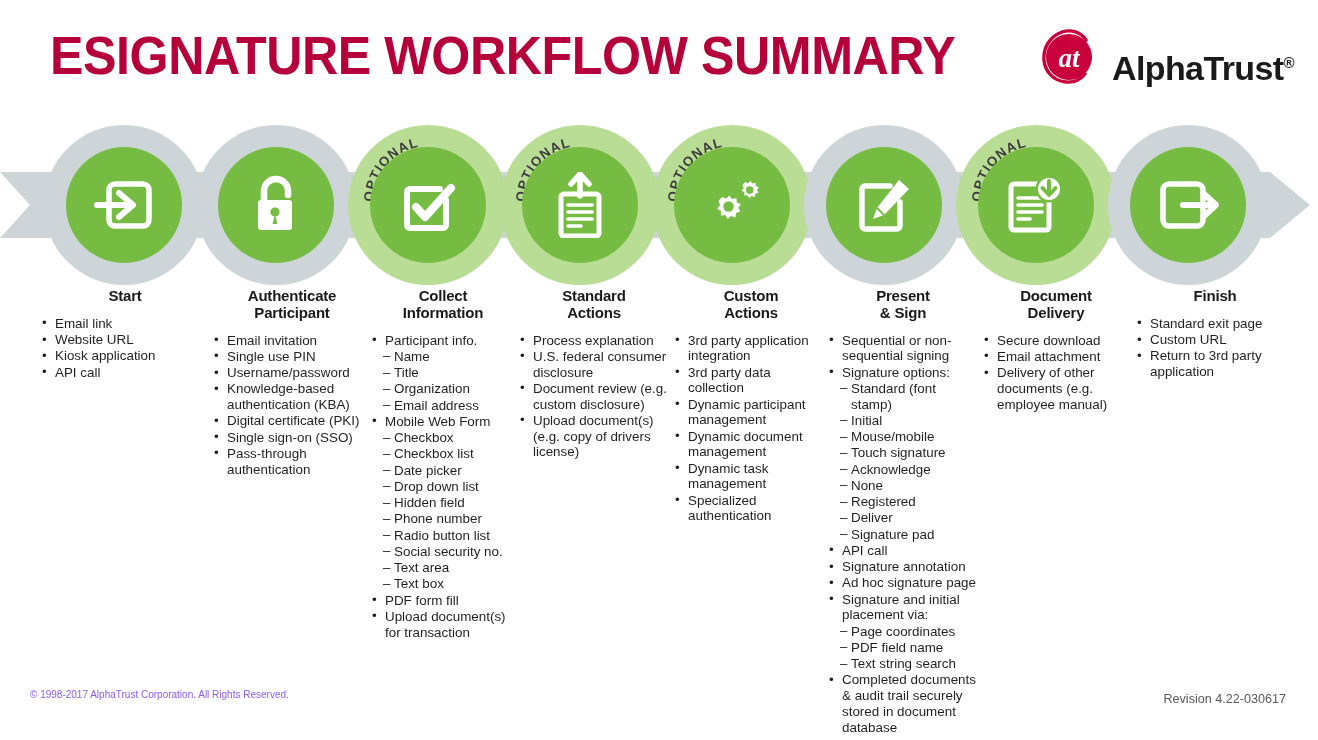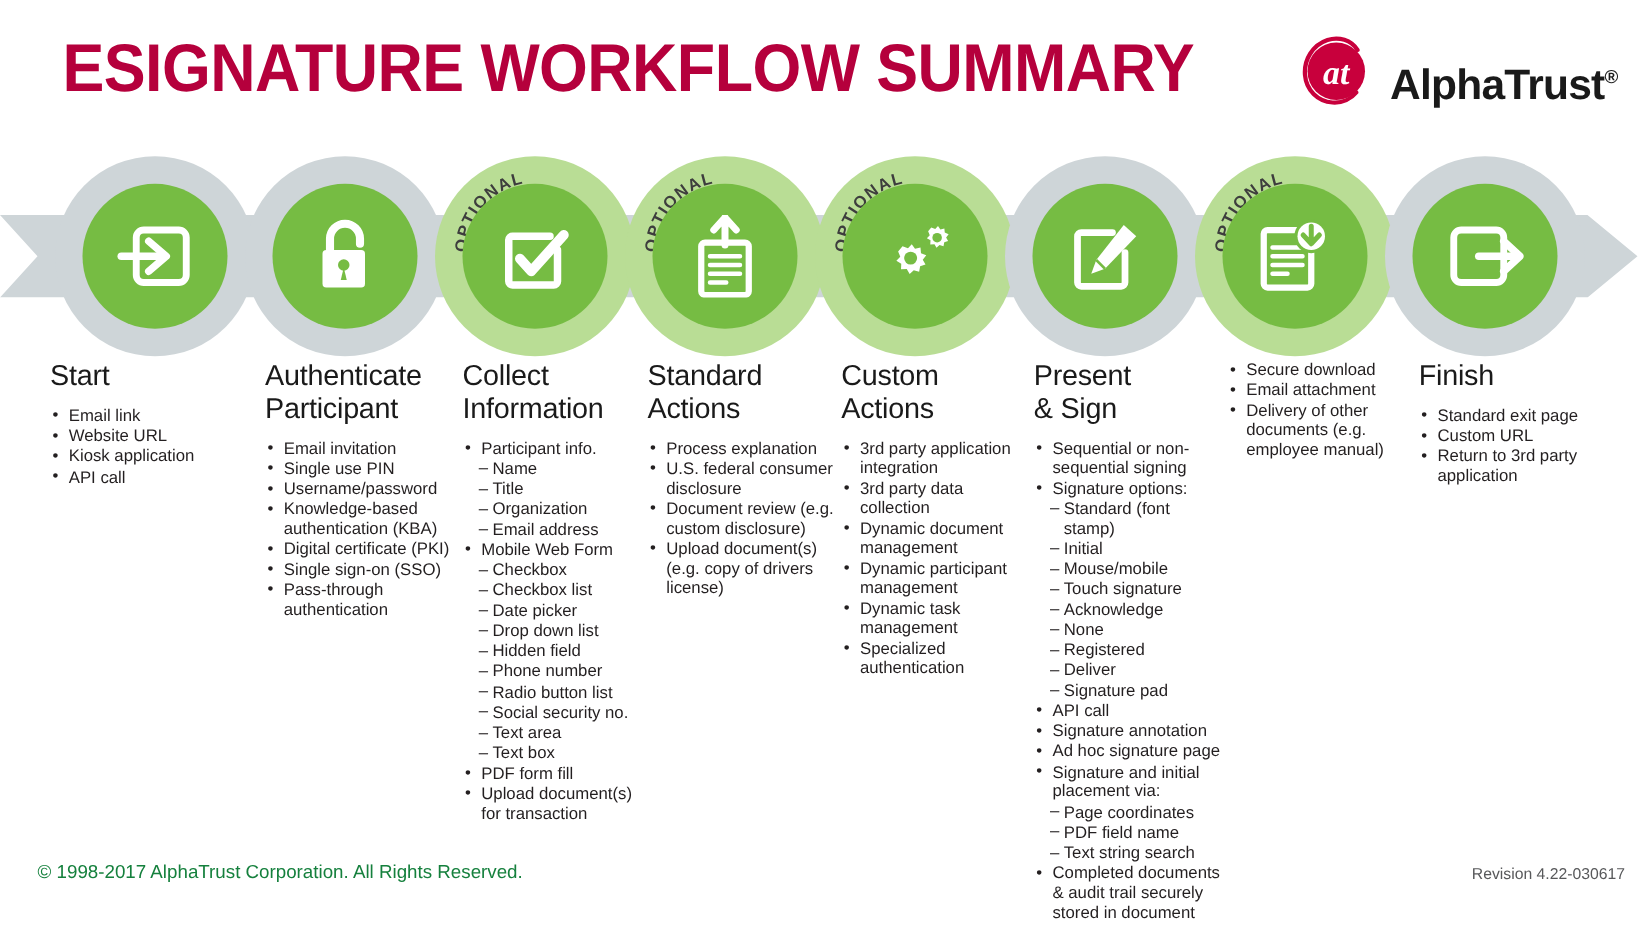--- a/index.html
+++ b/index.html
@@ -40,39 +40,39 @@
   .opt-label{position:absolute;left:0;top:0;width:160px;height:160px;pointer-events:none;}
   .opt-label text{
     font-family:"Liberation Sans", sans-serif;
     font-size:13.4px;font-weight:bold;fill:#3d3d3d;letter-spacing:1.1px;
   }
 
   
   #columns{position:absolute;left:0;top:288px;width:1318px;height:400px;}
   .col{position:absolute;top:0;}
   .col-title{
-    font-size:23px;font-weight:normal;color:#1a1a1a;
-    text-align:left;line-height:1.12;margin:0 0 11px 0;letter-spacing:-0.2px;
+    font-size:15px;font-weight:bold;color:#1a1a1a;
+    text-align:center;line-height:1.12;margin:0 0 11px 0;letter-spacing:-0.2px;
   }
   ul.bullets{list-style:none;margin:0;padding:0;}
   ul.bullets li{
     position:relative;font-size:13.4px;color:#231f20;line-height:1.175;
     margin:0 0 0.5px 0;padding-left:15px;
   }
   ul.bullets li.lvl1::before{
     content:"\2022";position:absolute;left:2px;top:-0.5px;font-size:13.4px;color:#231f20;
   }
   ul.bullets li.lvl2{padding-left:24px;}
   ul.bullets li.lvl2::before{
     content:"\2013";position:absolute;left:13px;top:-0.5px;font-size:13.4px;color:#231f20;
   }
 
   
-  #footer-left{position:absolute;left:30px;top:689px;font-size:15px;color:#15803d;}
-  #footer-right{position:absolute;right:18px;top:692px;font-size:12.6px;color:#58595b;}
+  #footer-left{position:absolute;left:30px;top:689px;font-size:10px;color:#8b5cf6;}
+  #footer-right{position:absolute;right:32px;top:692px;font-size:12.6px;color:#58595b;}
 </style>
 </head>
 <body>
 
 <div id="header">
   <div id="page-title">ESIGNATURE WORKFLOW SUMMARY</div>
 
   <div id="logo">
     <svg id="logo-mark" viewBox="0 0 62 58">
       <path d="M46 12 C41 4 31 1 22 4 C10 8 3 20 4 32 C5 44 14 53 26 54 C34 54.6 41 51 45 46" fill="none" stroke="#c8003c" stroke-width="3.4" stroke-linecap="round"></path>
@@ -269,22 +269,22 @@
         <li class="lvl1">U.S. federal consumer disclosure</li>
         <li class="lvl1">Document review (e.g. custom disclosure)</li>
         <li class="lvl1">Upload document(s) (e.g. copy of drivers license)</li>
       </ul>
     </div>
   <div class="col" id="col-4" style="left:673px; width:156px;">
       <div class="col-title">Custom<br>Actions</div>
       <ul class="bullets">
         <li class="lvl1">3rd party application integration</li>
         <li class="lvl1">3rd party data collection</li>
+        <li class="lvl1">Dynamic participant management</li>
         <li class="lvl1">Dynamic document management</li>
-        <li class="lvl1">Dynamic participant management</li>
         <li class="lvl1">Dynamic task management</li>
         <li class="lvl1">Specialized authentication</li>
       </ul>
     </div>
   <div class="col" id="col-5" style="left:827px; width:152px;">
       <div class="col-title">Present<br>&amp; Sign</div>
       <ul class="bullets">
         <li class="lvl1">Sequential or non-sequential signing</li>
         <li class="lvl1">Signature options:</li>
         <li class="lvl2">Standard (font stamp)</li>
@@ -300,20 +300,21 @@
         <li class="lvl1">Signature annotation</li>
         <li class="lvl1">Ad hoc signature page</li>
         <li class="lvl1">Signature and initial placement via:</li>
         <li class="lvl2">Page coordinates</li>
         <li class="lvl2">PDF field name</li>
         <li class="lvl2">Text string search</li>
         <li class="lvl1">Completed documents &amp; audit trail securely stored in document database</li>
       </ul>
     </div>
   <div class="col" id="col-6" style="left:982px; width:148px;">
+      <div class="col-title">Document<br>Delivery</div>
       <ul class="bullets">
         <li class="lvl1">Secure download</li>
         <li class="lvl1">Email attachment</li>
         <li class="lvl1">Delivery of other documents (e.g. employee manual)</li>
       </ul>
     </div>
   <div class="col" id="col-7" style="left:1135px;width:160px;">
       <div class="col-title">Finish</div>
       <ul class="bullets">
         <li class="lvl1">Standard exit page</li>

